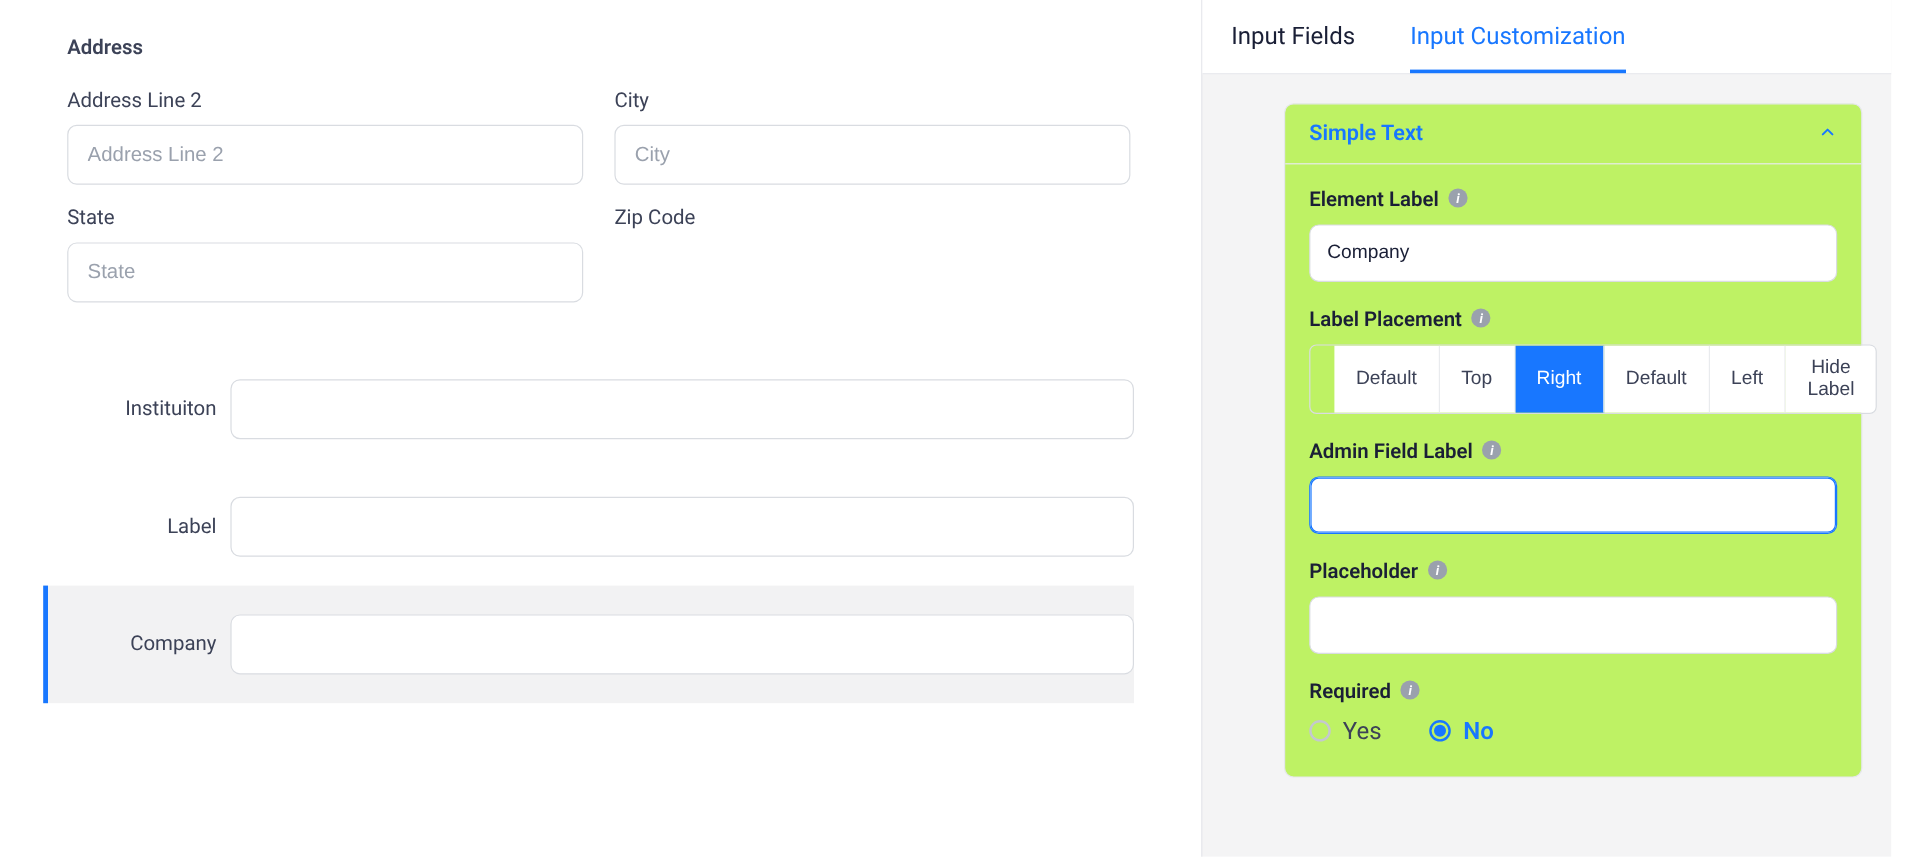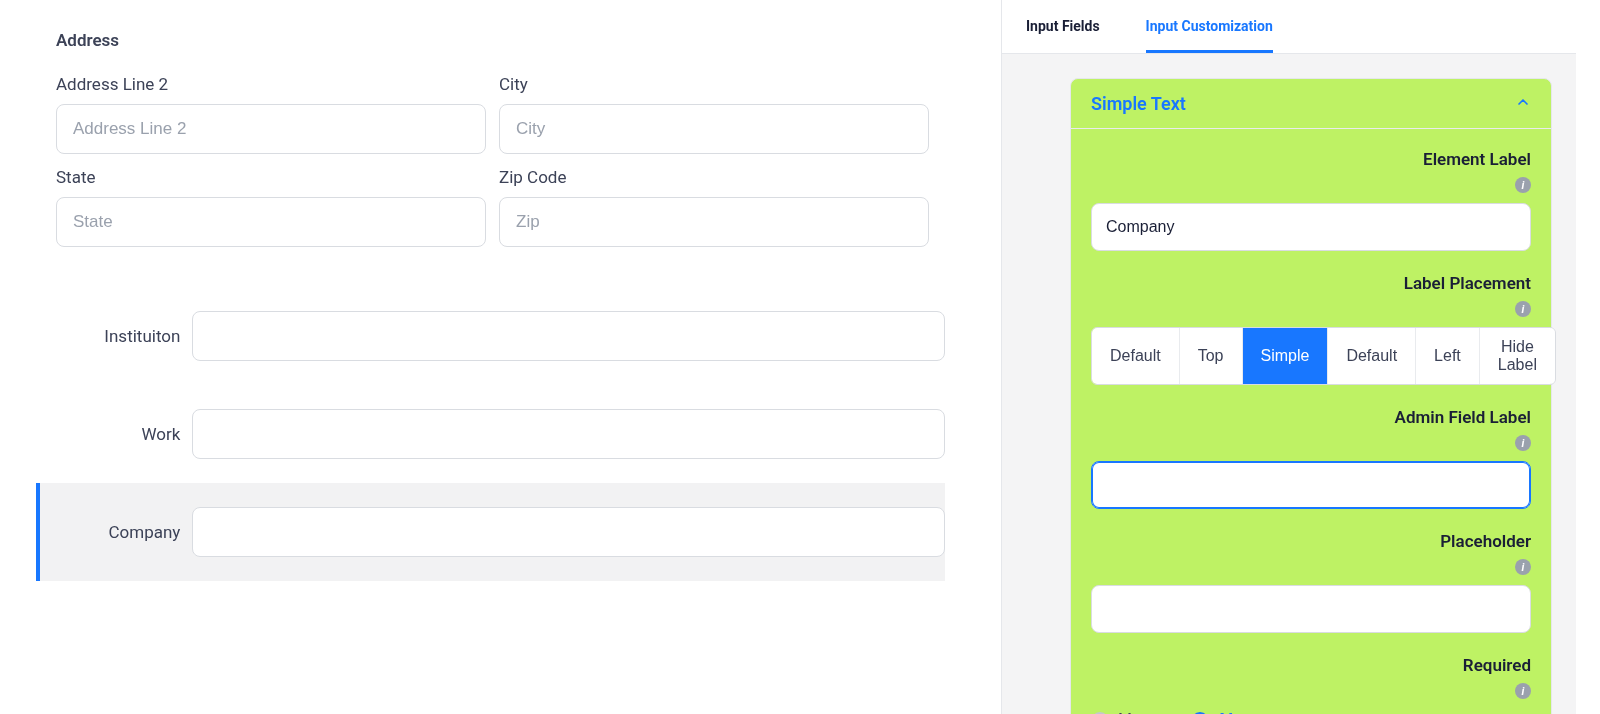--- a/index.html
+++ b/index.html
@@ -27,21 +27,20 @@
     font-weight: 600;
     color: #3c4257;
     margin-bottom: 24px;
   }
   .addr-grid {
     display: grid;
     grid-template-columns: 430px 430px;
     column-gap: 26px;
     row-gap: 18px;
     margin-bottom: 40px;
-    gap: 13px;
   }
   .fcol label.top {
     display: block;
     font-size: 17px;
     color: #3c4257;
     margin-bottom: 10px;
   }
   .ti {
     width: 100%;
     height: 50px;
@@ -89,22 +88,22 @@
   }
   .tabs {
     display: flex;
     background: #fff;
     border-bottom: 1px solid #e5e7eb;
     padding: 0 24px;
     gap: 46px;
   }
   .tab {
     padding: 18px 0 16px 0;
-    font-size: 14px;
-    font-weight: 700;
+    font-size: 20px;
+    font-weight: 400;
     color: #1a1f36;
     cursor: pointer;
     border-bottom: 3px solid transparent;
   }
   .tab.active {
     color: #1877ff;
     border-bottom-color: #1877ff;
   }
   .panel-scroll {
     flex: 1 1 auto;
@@ -125,27 +124,26 @@
     border-bottom: 1px solid #e9ebee;
     cursor: pointer;
   }
   .card-header .title { color: #1877ff; font-weight: 600; font-size: 18px; }
   .card-body { padding: 20px; }
   .prop {
     margin-bottom: 22px;
   }
   .prop-label {
     display: flex;
-    align-items: flex-end;
+    align-items: flex-start;
     gap: 8px;
     font-size: 17px;
     font-weight: 600;
     color: #1a1f36;
     margin-bottom: 10px;
-    flex-direction: column;
   }
   .info-icon {
     display: inline-flex;
     align-items: center;
     justify-content: center;
     width: 16px; height: 16px;
     border-radius: 50%;
     background: #9aa1ad;
     color: #fff;
     font-size: 11px;
@@ -163,20 +161,21 @@
     color: #1a1f36;
     background: #fff;
     outline: none;
   }
   .pti.focused { border-color: #1877ff; box-shadow: 0 0 0 1px #1877ff inset; }
   .seg {
     display: inline-flex;
     border: 1px solid #d9dce1;
     border-radius: 6px;
     overflow: hidden;
+    padding-left: 20px;
   }
   .seg button {
     background: #fff;
     border: none;
     padding: 10px 18px;
     font-size: 16px;
     color: #3c4257;
     cursor: pointer;
     border-right: 1px solid #e9ebee;
   }
@@ -229,30 +228,29 @@
       <div class="fcol">
         <label class="top">City</label>
         <input class="ti" type="text" placeholder="City" style="">
       </div>
       <div class="fcol">
         <label class="top">State</label>
         <input class="ti" type="text" placeholder="State" style="">
       </div>
       <div class="fcol">
         <label class="top">Zip Code</label>
-        <input class="ti" type="text" placeholder="Zip" style="">
       </div>
     </div>
 
     <div class="hrow">
       <div class="hlabel">Instituiton</div>
       <input class="ti" type="text" style="">
     </div>
     <div class="hrow">
-      <div class="hlabel">Work</div>
+      <div class="hlabel">Label</div>
       <input class="ti" type="text" style="">
     </div>
     <div class="hrow selected">
       <div class="hlabel">Company</div>
       <input class="ti" type="text" style="">
     </div>
   </div>
 
   <div class="side">
     <div class="tabs">
@@ -280,21 +278,21 @@
           </div>
 
           <div class="prop">
             <div class="prop-label">
               <span>Label Placement</span>
               <span class="info-icon">i</span>
             </div>
             <div class="seg">
               <button type="button">Default</button>
               <button type="button">Top</button>
-              <button type="button" class="active">Simple</button>
+              <button type="button" class="active">Right</button>
               <button type="button">Default</button>
               <button type="button">Left</button>
               <button type="button">Hide Label</button>
             </div>
           </div>
 
           <div class="prop">
             <div class="prop-label">
               <span>Admin Field Label</span>
               <span class="info-icon">i</span>

